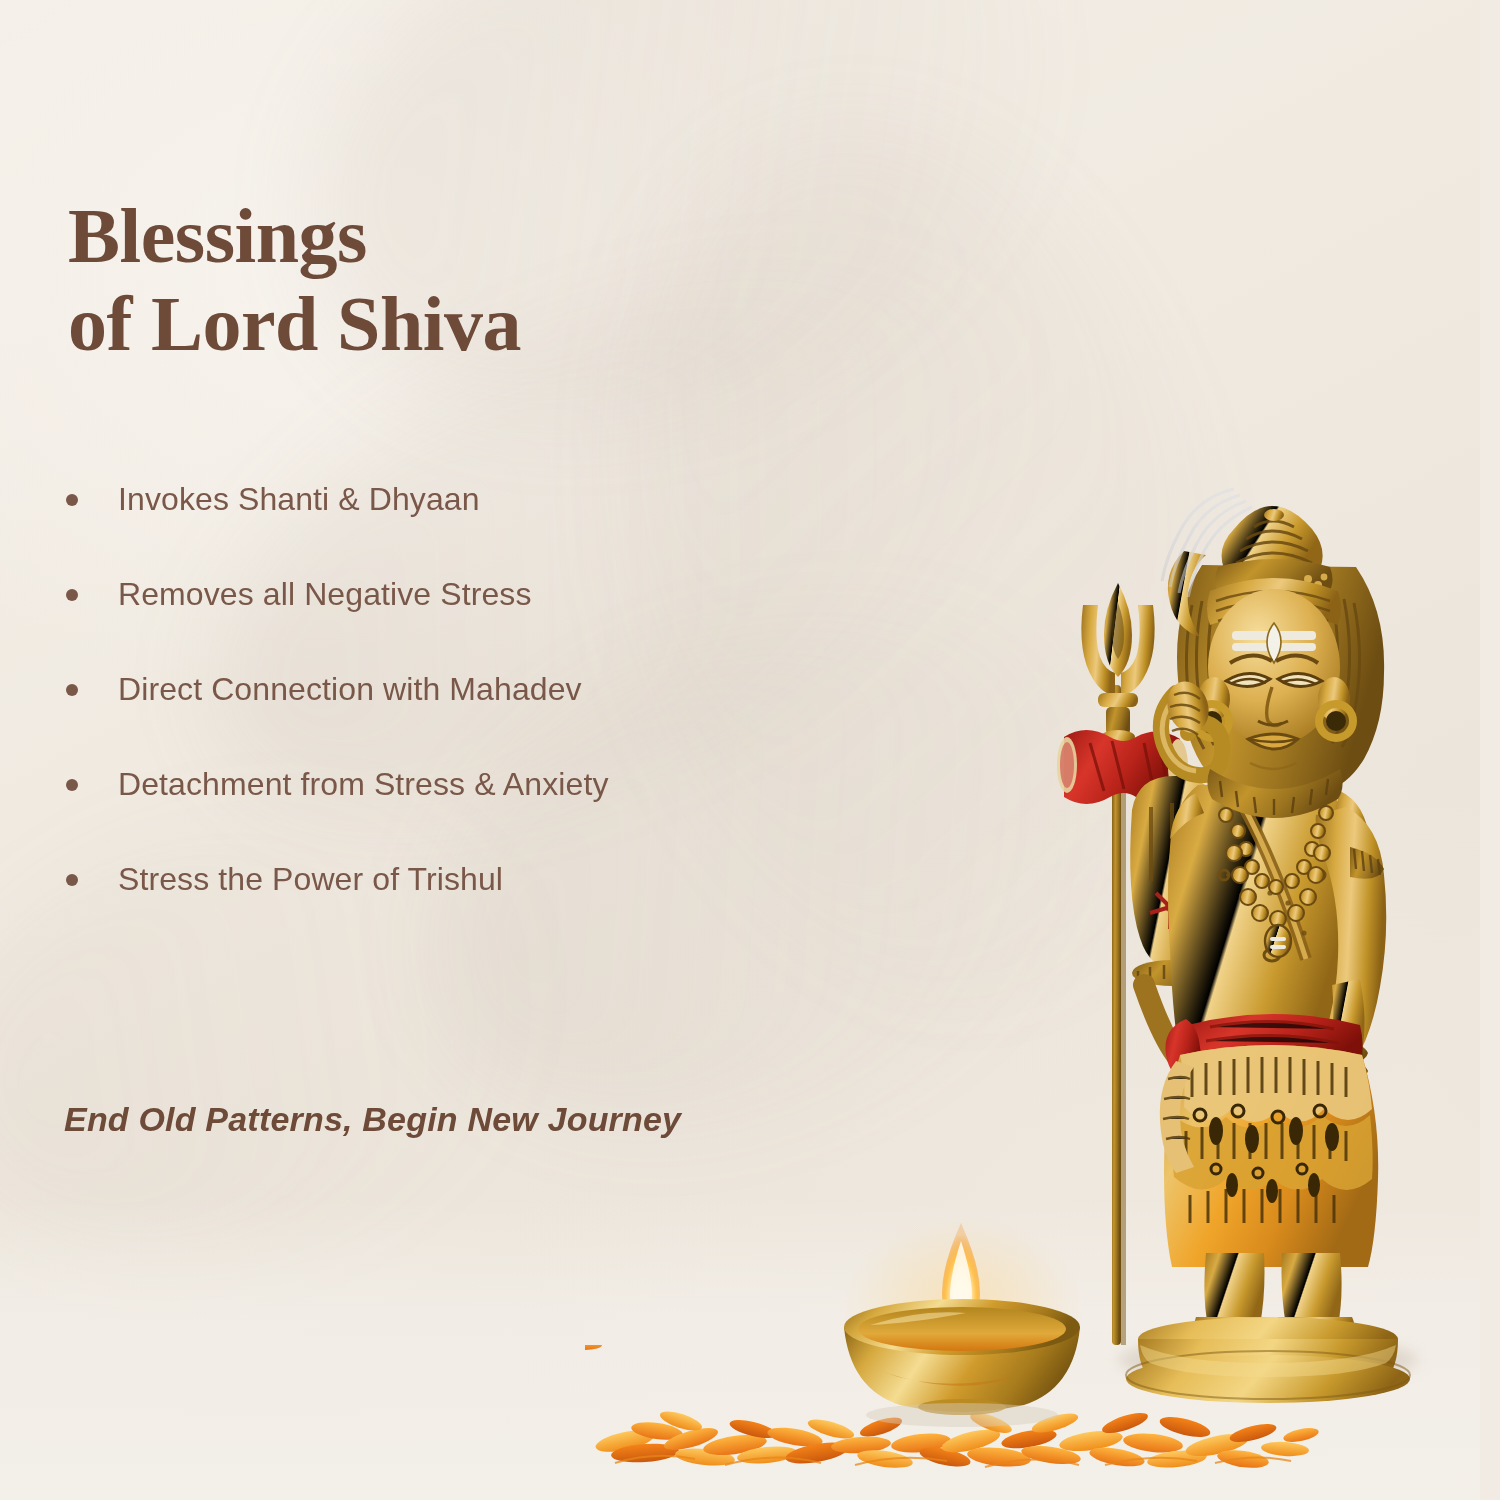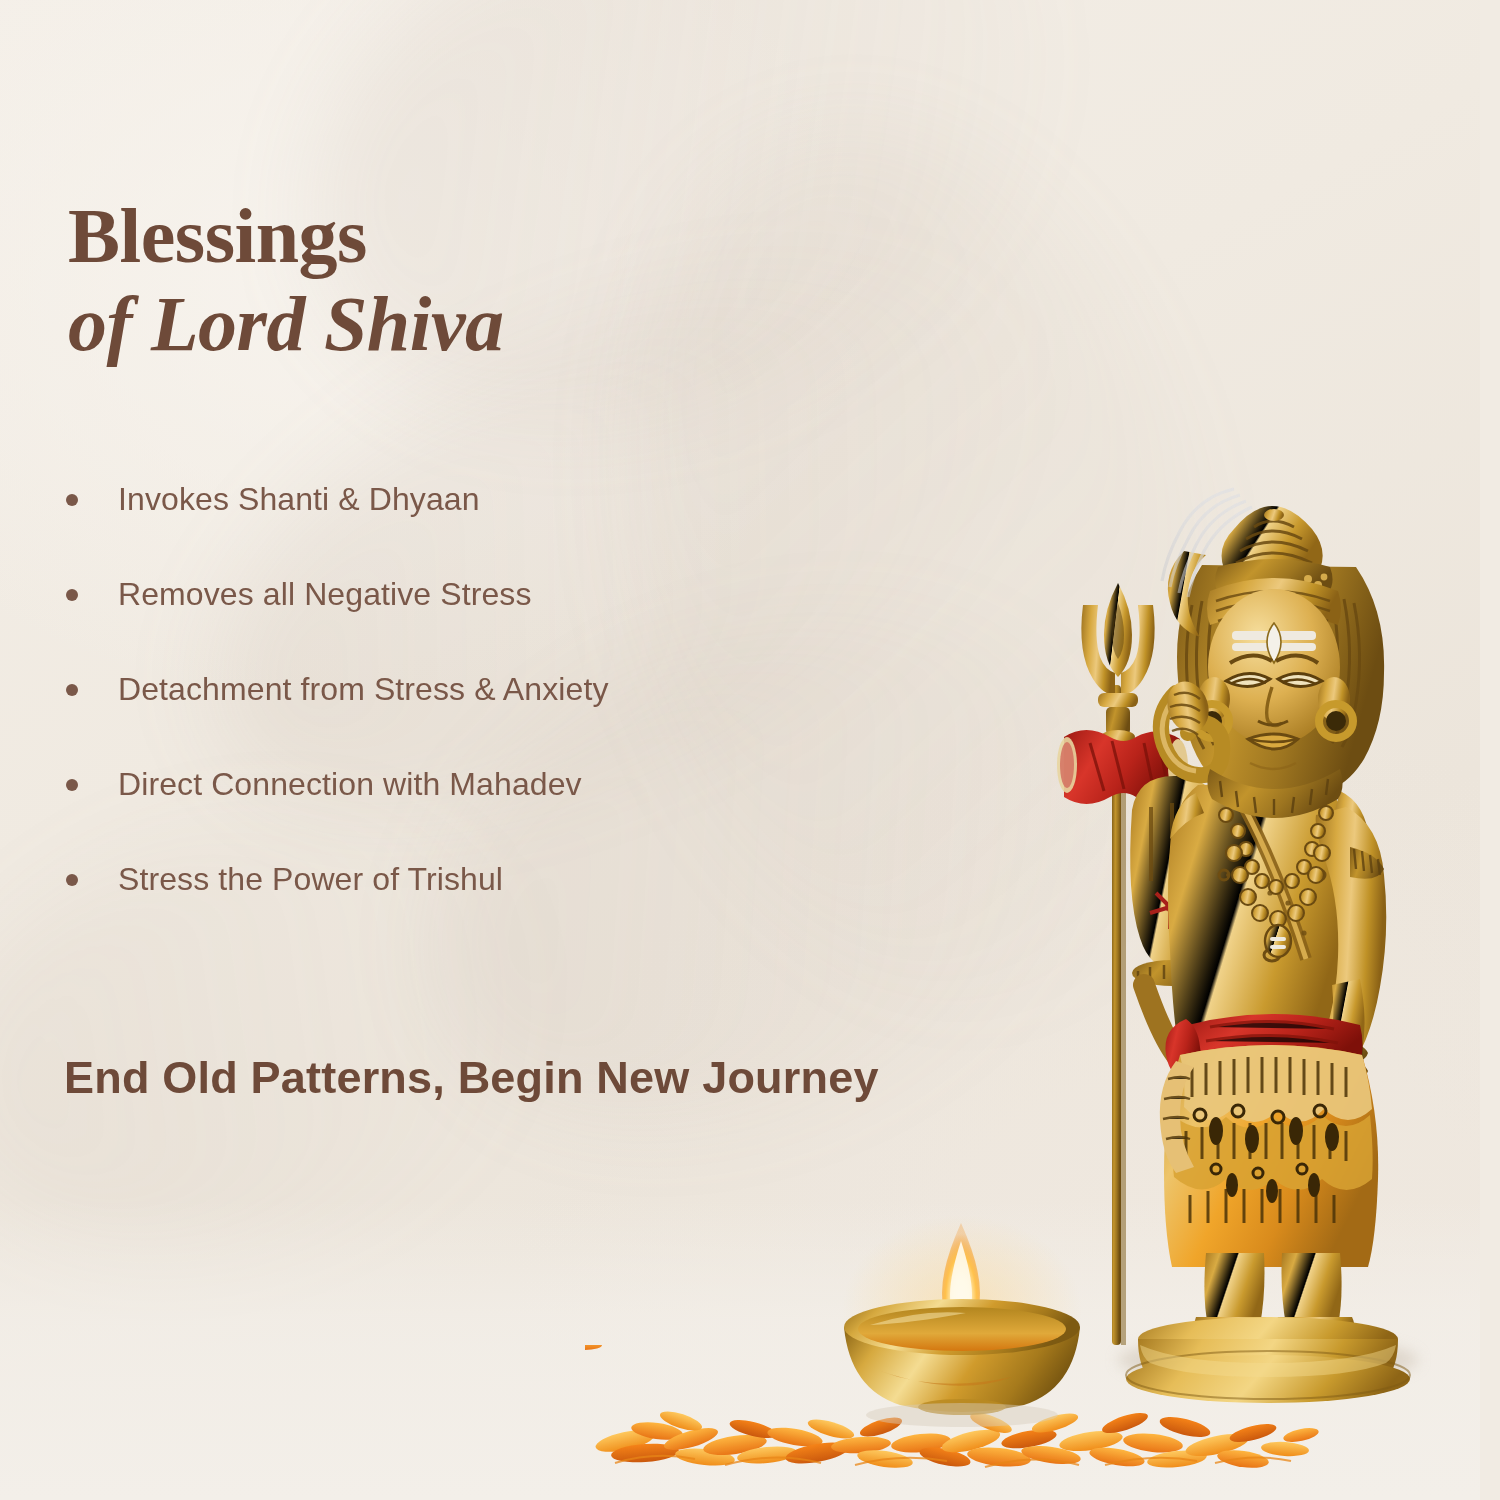--- a/index.html
+++ b/index.html
@@ -39,36 +39,36 @@
 
   
   .headline{
     position:absolute;left:68px;top:140px;width:820px;
     font-family:"Liberation Serif", serif;
     font-weight:700;
     font-size:78px;line-height:1.12;
     letter-spacing:-0.5px;
     color:#6e4a39;
   }
-  .headline .l2{display:block;font-style:italic;}
+  .headline .l2{display:block;}
 
   .bullets{position:absolute;left:60px;top:452px;width:960px;list-style:none;margin:0;padding:0;}
   .bullet{
     position:relative;padding-left:58px;
     height:95px;
     display:flex;align-items:center;
     font-size:32px;color:#7a5849;font-weight:400;letter-spacing:.1px;
   }
   .bullet .dot{
     position:absolute;left:6px;top:50%;margin-top:-6px;
     width:12px;height:12px;border-radius:50%;background:#7a5849;
   }
   .tagline{
-    position:absolute;left:64px;top:1052px;
-    font-size:45px;font-weight:700;
+    position:absolute;left:64px;top:1100px;
+    font-size:34px;font-weight:700;font-style:italic;
     color:#6e4a39;letter-spacing:.2px;
   }
 
   
   .statue{position:absolute;left:1020px;top:455px;width:480px;height:950px;}
   .sv{position:absolute;left:0;top:0;}
 
   
   .diya-wrap{position:absolute;left:810px;top:1215px;width:360px;height:240px;}
   .petals{position:absolute;left:585px;top:1345px;width:740px;height:150px;}
@@ -96,25 +96,25 @@
     <li class="bullet">
       <span class="dot"></span>
       <span>Invokes Shanti &amp; Dhyaan</span>
     </li>
     <li class="bullet">
       <span class="dot"></span>
       <span>Removes all Negative Stress</span>
     </li>
     <li class="bullet">
       <span class="dot"></span>
-      <span>Detachment from Stress &amp; Anxiety</span>
+      <span>Direct Connection with Mahadev</span>
     </li>
     <li class="bullet">
       <span class="dot"></span>
-      <span>Direct Connection with Mahadev</span>
+      <span>Detachment from Stress &amp; Anxiety</span>
     </li>
     <li class="bullet">
       <span class="dot"></span>
       <span>Stress the Power of Trishul</span>
     </li>
   </ul>
 
   <div class="tagline">End Old Patterns, Begin New Journey</div>
 
   <div class="statue">

